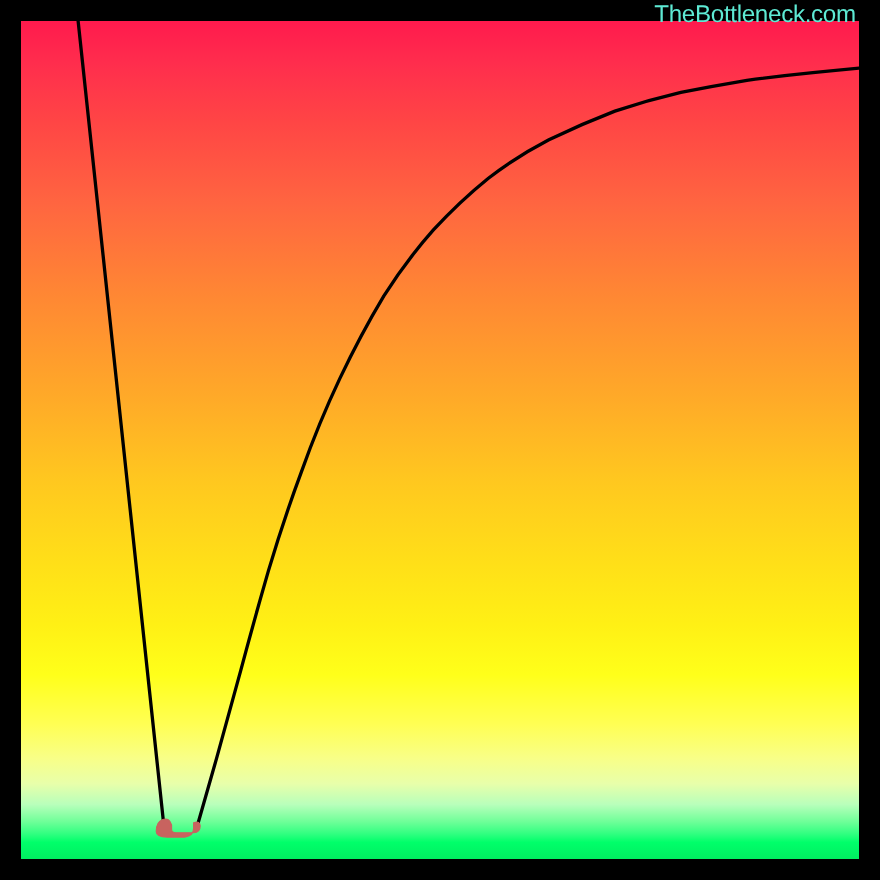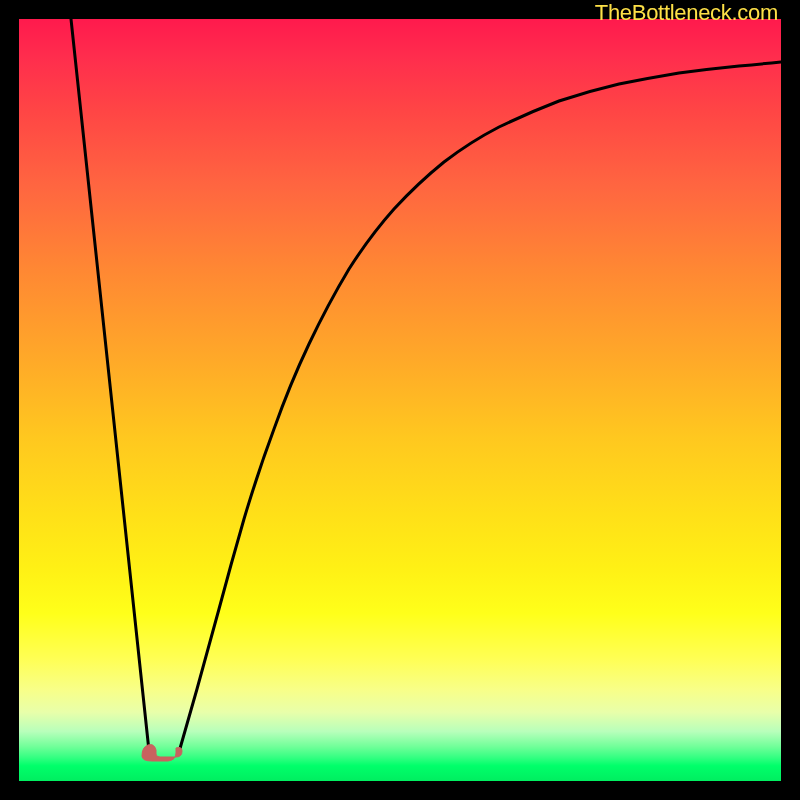--- a/index.html
+++ b/index.html
@@ -46,21 +46,21 @@
         #70ff99 95.5%,
         #30ff80 97%,
         #00ff6a 98%,
         #00ee60 100%
       );
     }
     .watermark {
       position: absolute;
       top: 0px;
       right: 22px;
-      color: #fde047;
+      color: #5eead4;
       font-size: 22px;
       font-weight: 500;
       z-index: 10;
       letter-spacing: -0.3px;
     }
     .curve-svg {
       position: absolute;
       left: 0;
       top: 0;
       width: 100%;

